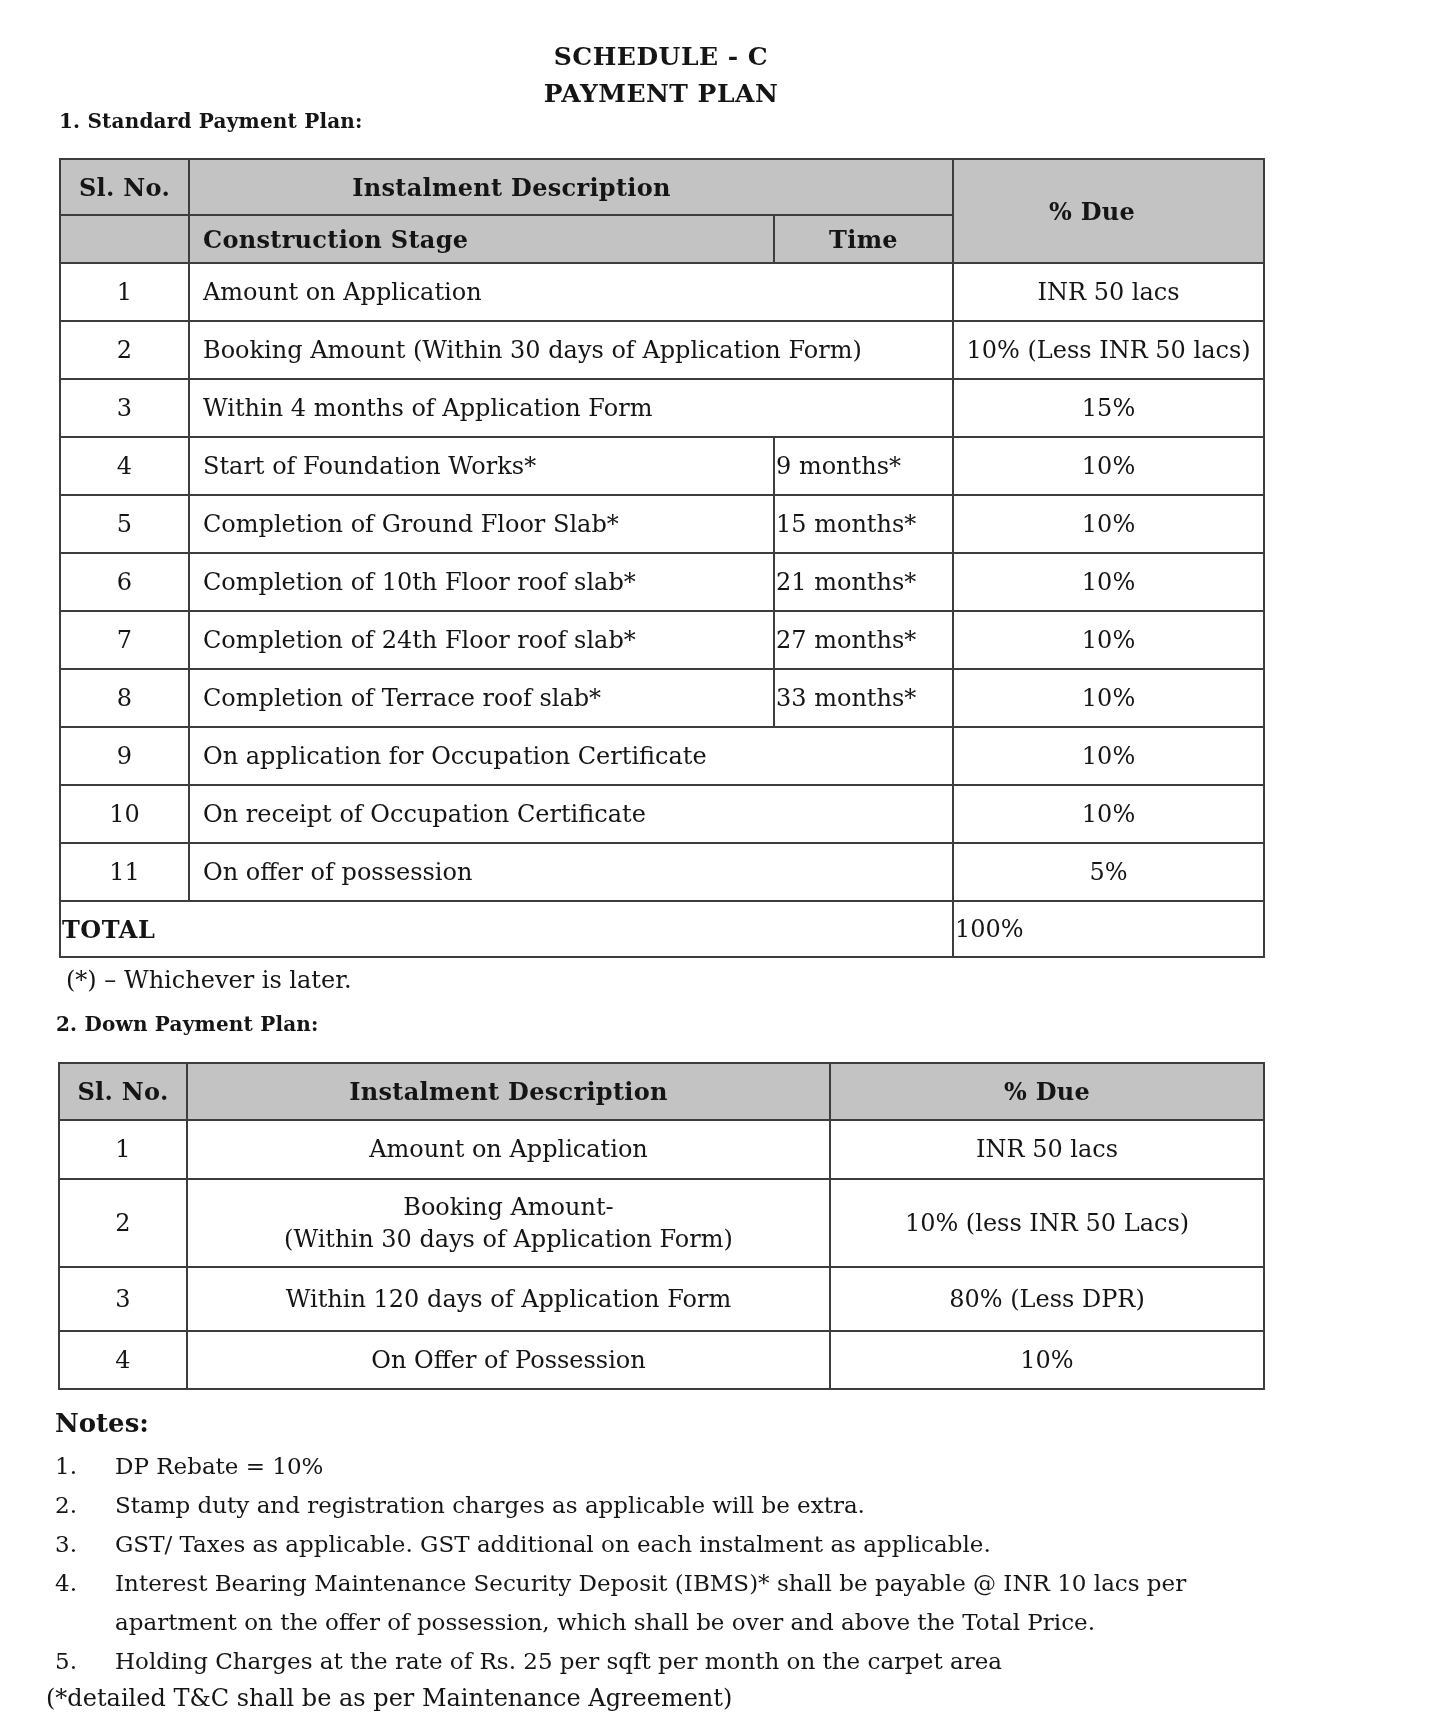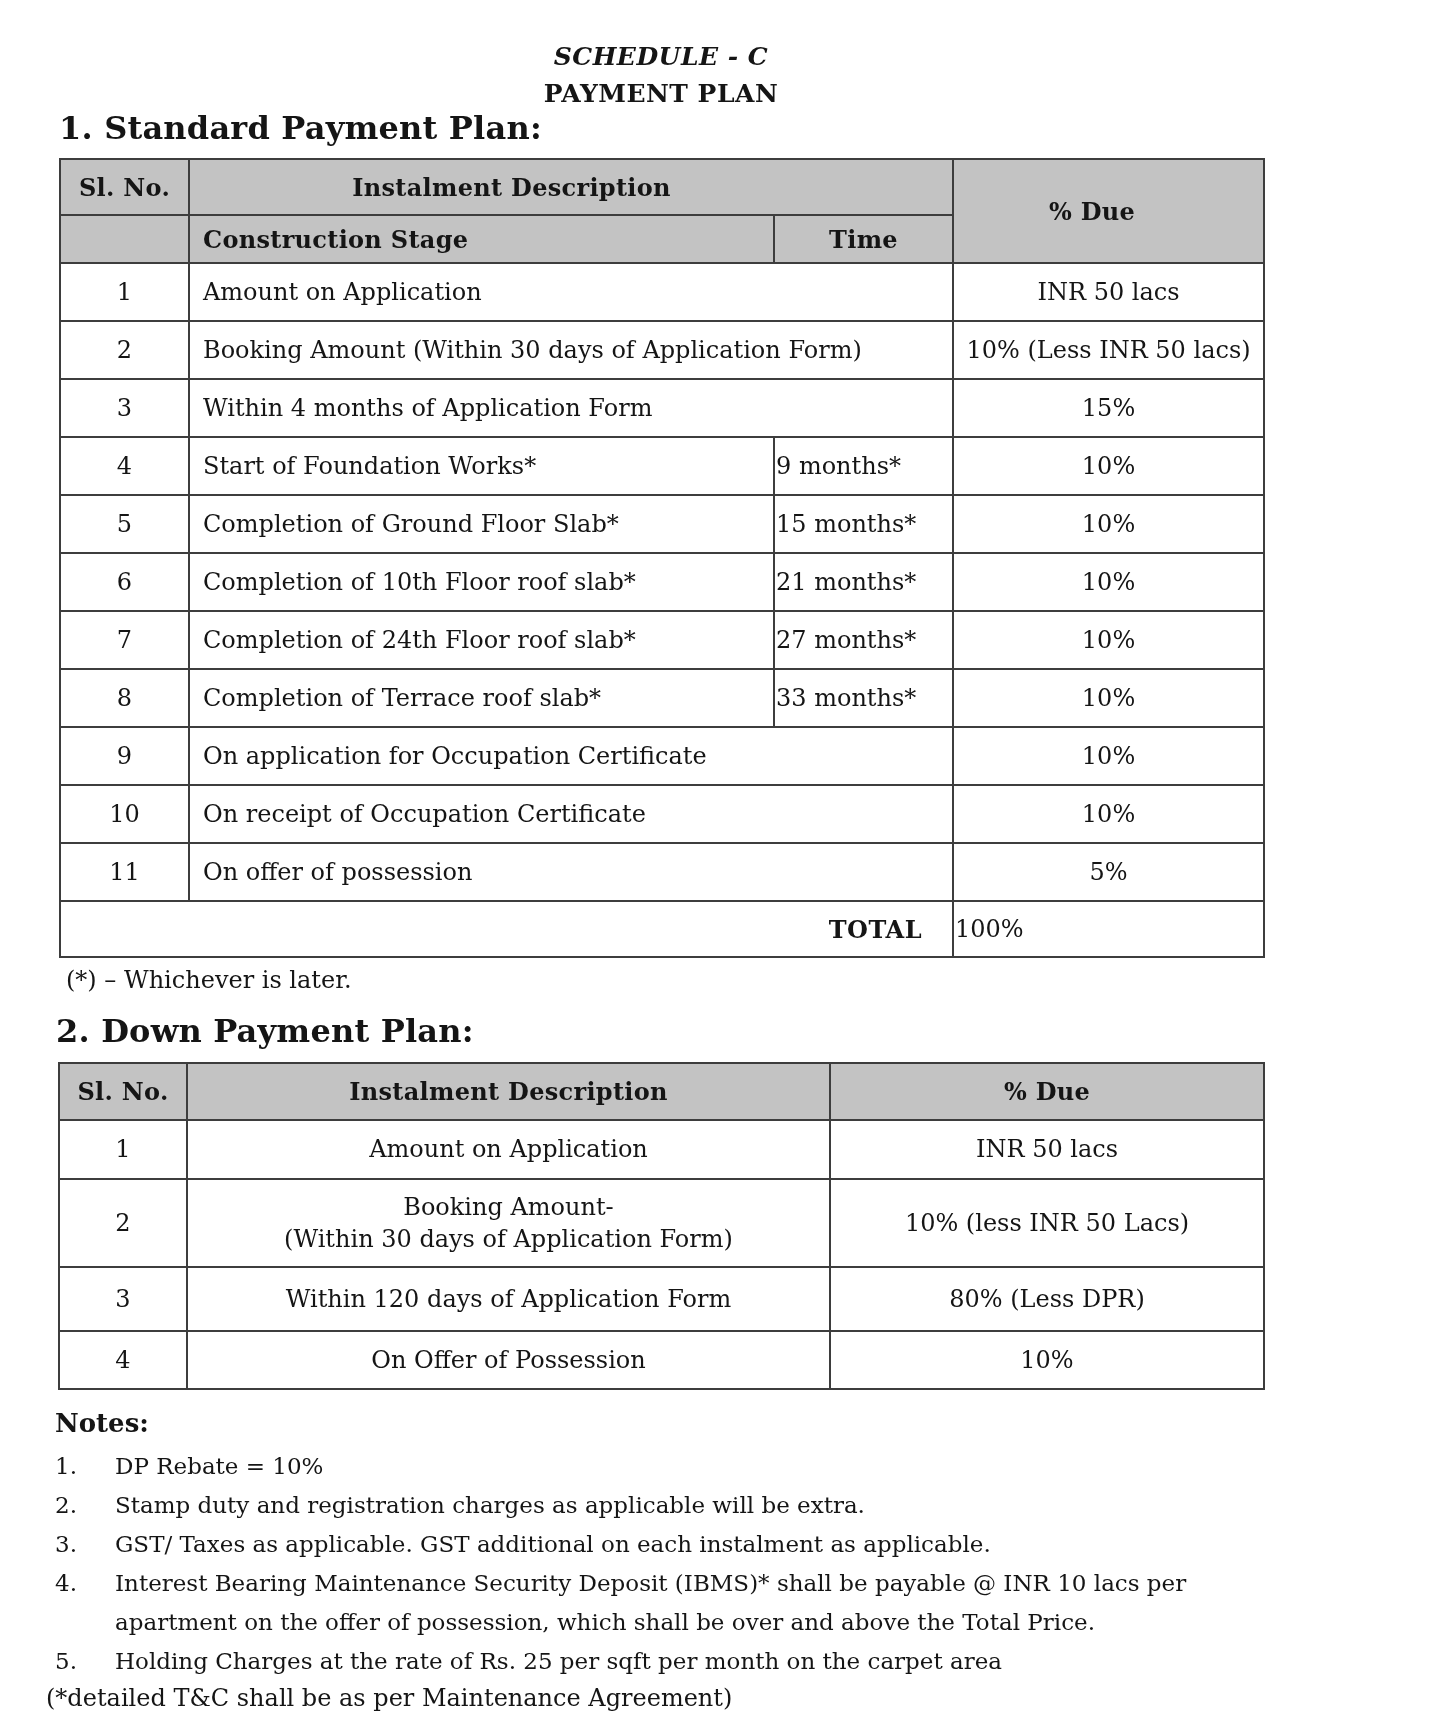--- a/index.html
+++ b/index.html
@@ -3,23 +3,23 @@
 <meta charset="utf-8">
 <style>
   html,body{margin:0;padding:0;}
   body{
     width:1430px;height:1724px;background:#ffffff;position:relative;
     font-family:"DejaVu Serif","Liberation Serif",serif;color:#151515;
     overflow:hidden;
   }
   .abs{position:absolute;}
   .doc-title{left:59px;width:1204px;text-align:center;font-weight:700;font-size:25px;letter-spacing:0.5px;}
-  #title1{top:42px;font-style:italic;}
+  #title1{top:42px;}
   #title2{top:79px;}
-  .section-heading{font-weight:700;font-size:32px;letter-spacing:0.2px;}
+  .section-heading{font-weight:700;font-size:20px;letter-spacing:0.2px;}
   #h1{top:109px;left:59px;}
   #h2{top:1012px;left:56px;}
 
   table{border-collapse:collapse;table-layout:fixed;background:#fff;}
   th,td{border:2px solid #3d3d3d;overflow:hidden;}
   th{background:#c3c3c3;font-size:24px;font-weight:700;letter-spacing:0.3px;}
   td{font-size:24px;font-weight:400;}
 
   
   #t1{top:158px;left:59px;width:1204px;}
@@ -27,21 +27,21 @@
   #t1 .hB{height:48px;margin-left:32px;}
   #t1 tbody tr{height:58px;}
   #t1 .total-row{height:56px;}
   .c-sl{text-align:center;}
   .c-stage{text-align:left;padding-left:13px;}
   .c-time{text-align:left;white-space:nowrap;}
   .c-due{text-align:center;white-space:nowrap;padding:0 2px;}
   .th-desc{text-align:center;padding-right:120px;}
   .th-stage{text-align:left;padding-left:13px;}
   .th-due{text-align:center;padding-right:34px;}
-  .total-label{text-align:right;padding-right:30px;font-weight:700;letter-spacing:0.5px;}
+  .total-label{padding-right:30px;font-weight:700;letter-spacing:0.5px;}
   .total-value{text-align:left;font-weight:400;margin-left:20px;}
 
   #footnote{top:966px;left:66px;font-size:24px;}
 
   
   #t2{top:1062px;left:58px;width:1205px;}
   #t2 th{height:53px;}
   #t2 td{text-align:center;white-space:pre-line;line-height:1.35;}
   #t2 tbody tr:nth-child(1){height:59px;}
   #t2 tbody tr:nth-child(2){height:88px;}

